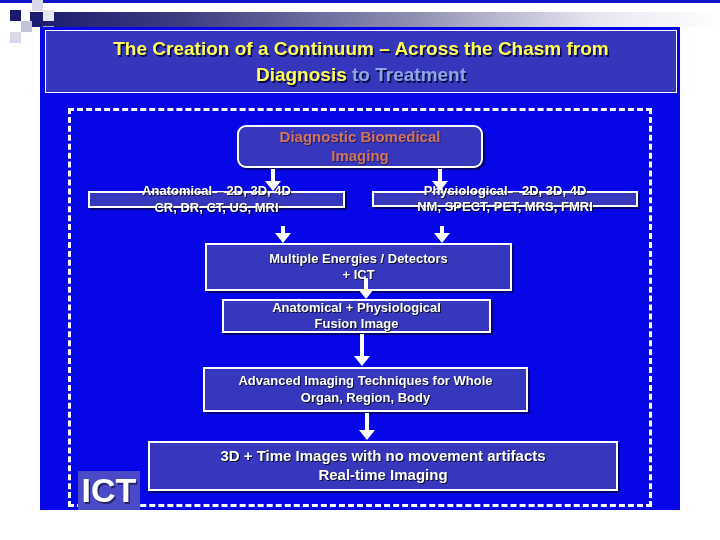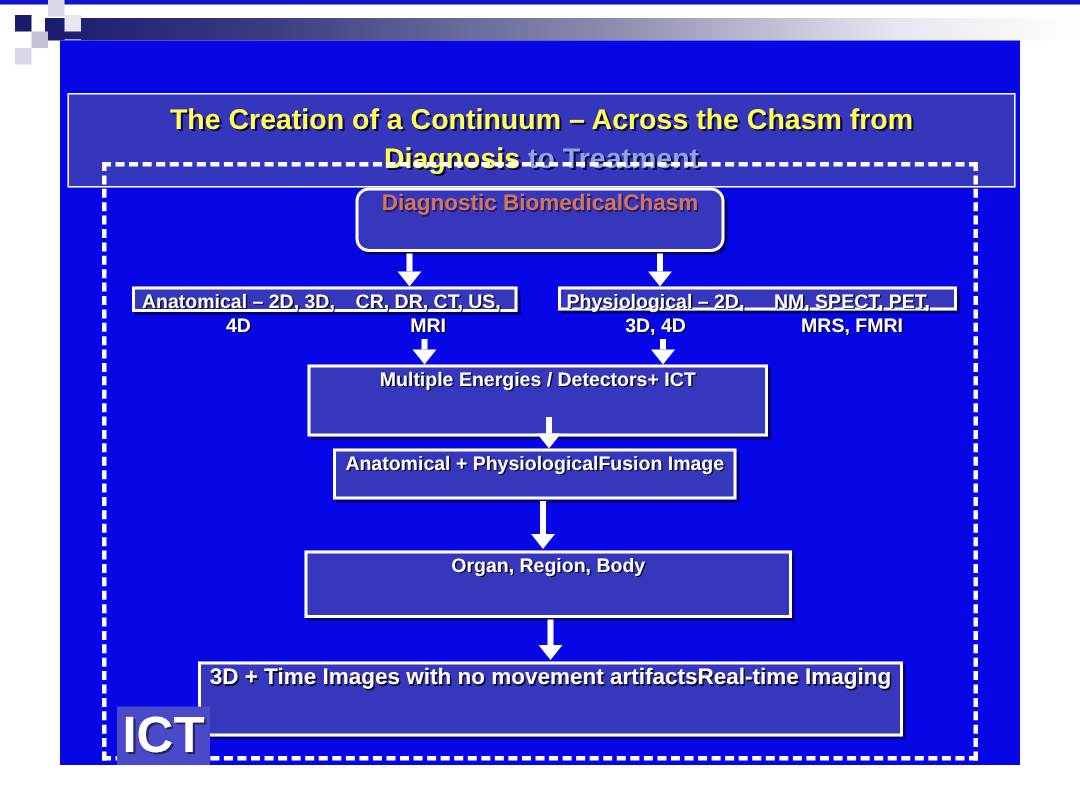--- a/index.html
+++ b/index.html
@@ -24,38 +24,37 @@
 
   .title-box{
     position:absolute;left:45px;top:30px;width:632px;height:63px;
     background:var(--title-fill);
     border:1px solid #ffffff;
     display:flex;flex-direction:column;justify-content:center;
     text-align:center;font-weight:bold;font-size:19px;line-height:1.32;
     color:var(--title-text);
     text-shadow:1.5px 1.5px 0 rgba(0,0,40,.8);
     box-sizing:border-box;
-    margin-top:32px;
   }
   .title-accent2{color:var(--title-accent2);}
 
   .dashed-rect{
     position:absolute;left:68px;top:108px;width:584px;height:399px;
     border:3px dashed var(--dash-border);
     box-sizing:border-box;
   }
 
   .fc-box{
     position:absolute;box-sizing:border-box;
     background:var(--panel-fill);
     border:2px solid #ffffff;
     box-shadow:2px 2px 0 rgba(0,0,20,.55);
     color:var(--box-text);
     font-weight:bold;font-size:13px;line-height:1.25;
-    display:flex;flex-direction:row;justify-content:center;
+    display:flex;flex-direction:column;justify-content:center;
     text-align:center;
     text-shadow:1px 1px 0 rgba(0,0,0,.75);
   }
   .fc-box.rounded{border-radius:9px;}
 
   .diag-text{color:var(--diag-text);font-size:15px;text-shadow:1px 1px 0 rgba(0,0,0,.45);}
   .big-text{font-size:15px;}
 
   .ict-box{
     position:absolute;box-sizing:border-box;
@@ -93,21 +92,21 @@
 
   <div class="title-box">
     <div>The Creation of a Continuum – Across the Chasm from</div>
     <div><span>Diagnosis</span><span class="title-accent2"> to Treatment</span></div>
   </div>
 
   <div class="dashed-rect"></div>
 
   <div class="fc-box rounded" style="left:237px;top:125px;width:246px;height:43px;">
     <div class="diag-text">Diagnostic Biomedical</div>
-    <div class="diag-text">Chasm</div>
+    <div class="diag-text">Imaging</div>
   </div>
 
   <div class="fc-box" style="left:88px;top:191px;width:257px;height:17px;">
     <div>Anatomical – 2D, 3D, 4D</div>
     <div>CR, DR, CT, US, MRI</div>
   </div>
 
   <div class="fc-box" style="left:372px;top:191px;width:266px;height:16px;">
     <div>Physiological – 2D, 3D, 4D</div>
     <div>NM, SPECT, PET, MRS, FMRI</div>
@@ -117,24 +116,25 @@
     <div>Multiple Energies / Detectors</div>
     <div>+ ICT</div>
   </div>
 
   <div class="fc-box" style="left:222px;top:299px;width:269px;height:34px;">
     <div>Anatomical + Physiological</div>
     <div>Fusion Image</div>
   </div>
 
   <div class="fc-box" style="left:203px;top:367px;width:325px;height:45px;">
+    <div>Advanced Imaging Techniques for Whole</div>
     <div>Organ, Region, Body</div>
   </div>
 
-  <div class="fc-box" style="left:132px;top:441px;width:470px;height:50px;">
+  <div class="fc-box" style="left:148px;top:441px;width:470px;height:50px;">
     <div class="big-text">3D + Time Images with no movement artifacts</div>
     <div class="big-text">Real-time Imaging</div>
   </div>
 
   <div class="ict-box" style="left:78px;top:471px;width:62px;height:39px;">
     <span>ICT</span>
   </div>
 
   <div class="arrow" style="left:265px;top:169px;height:22px;">
     <div class="stem" style="height:12px;"></div>

